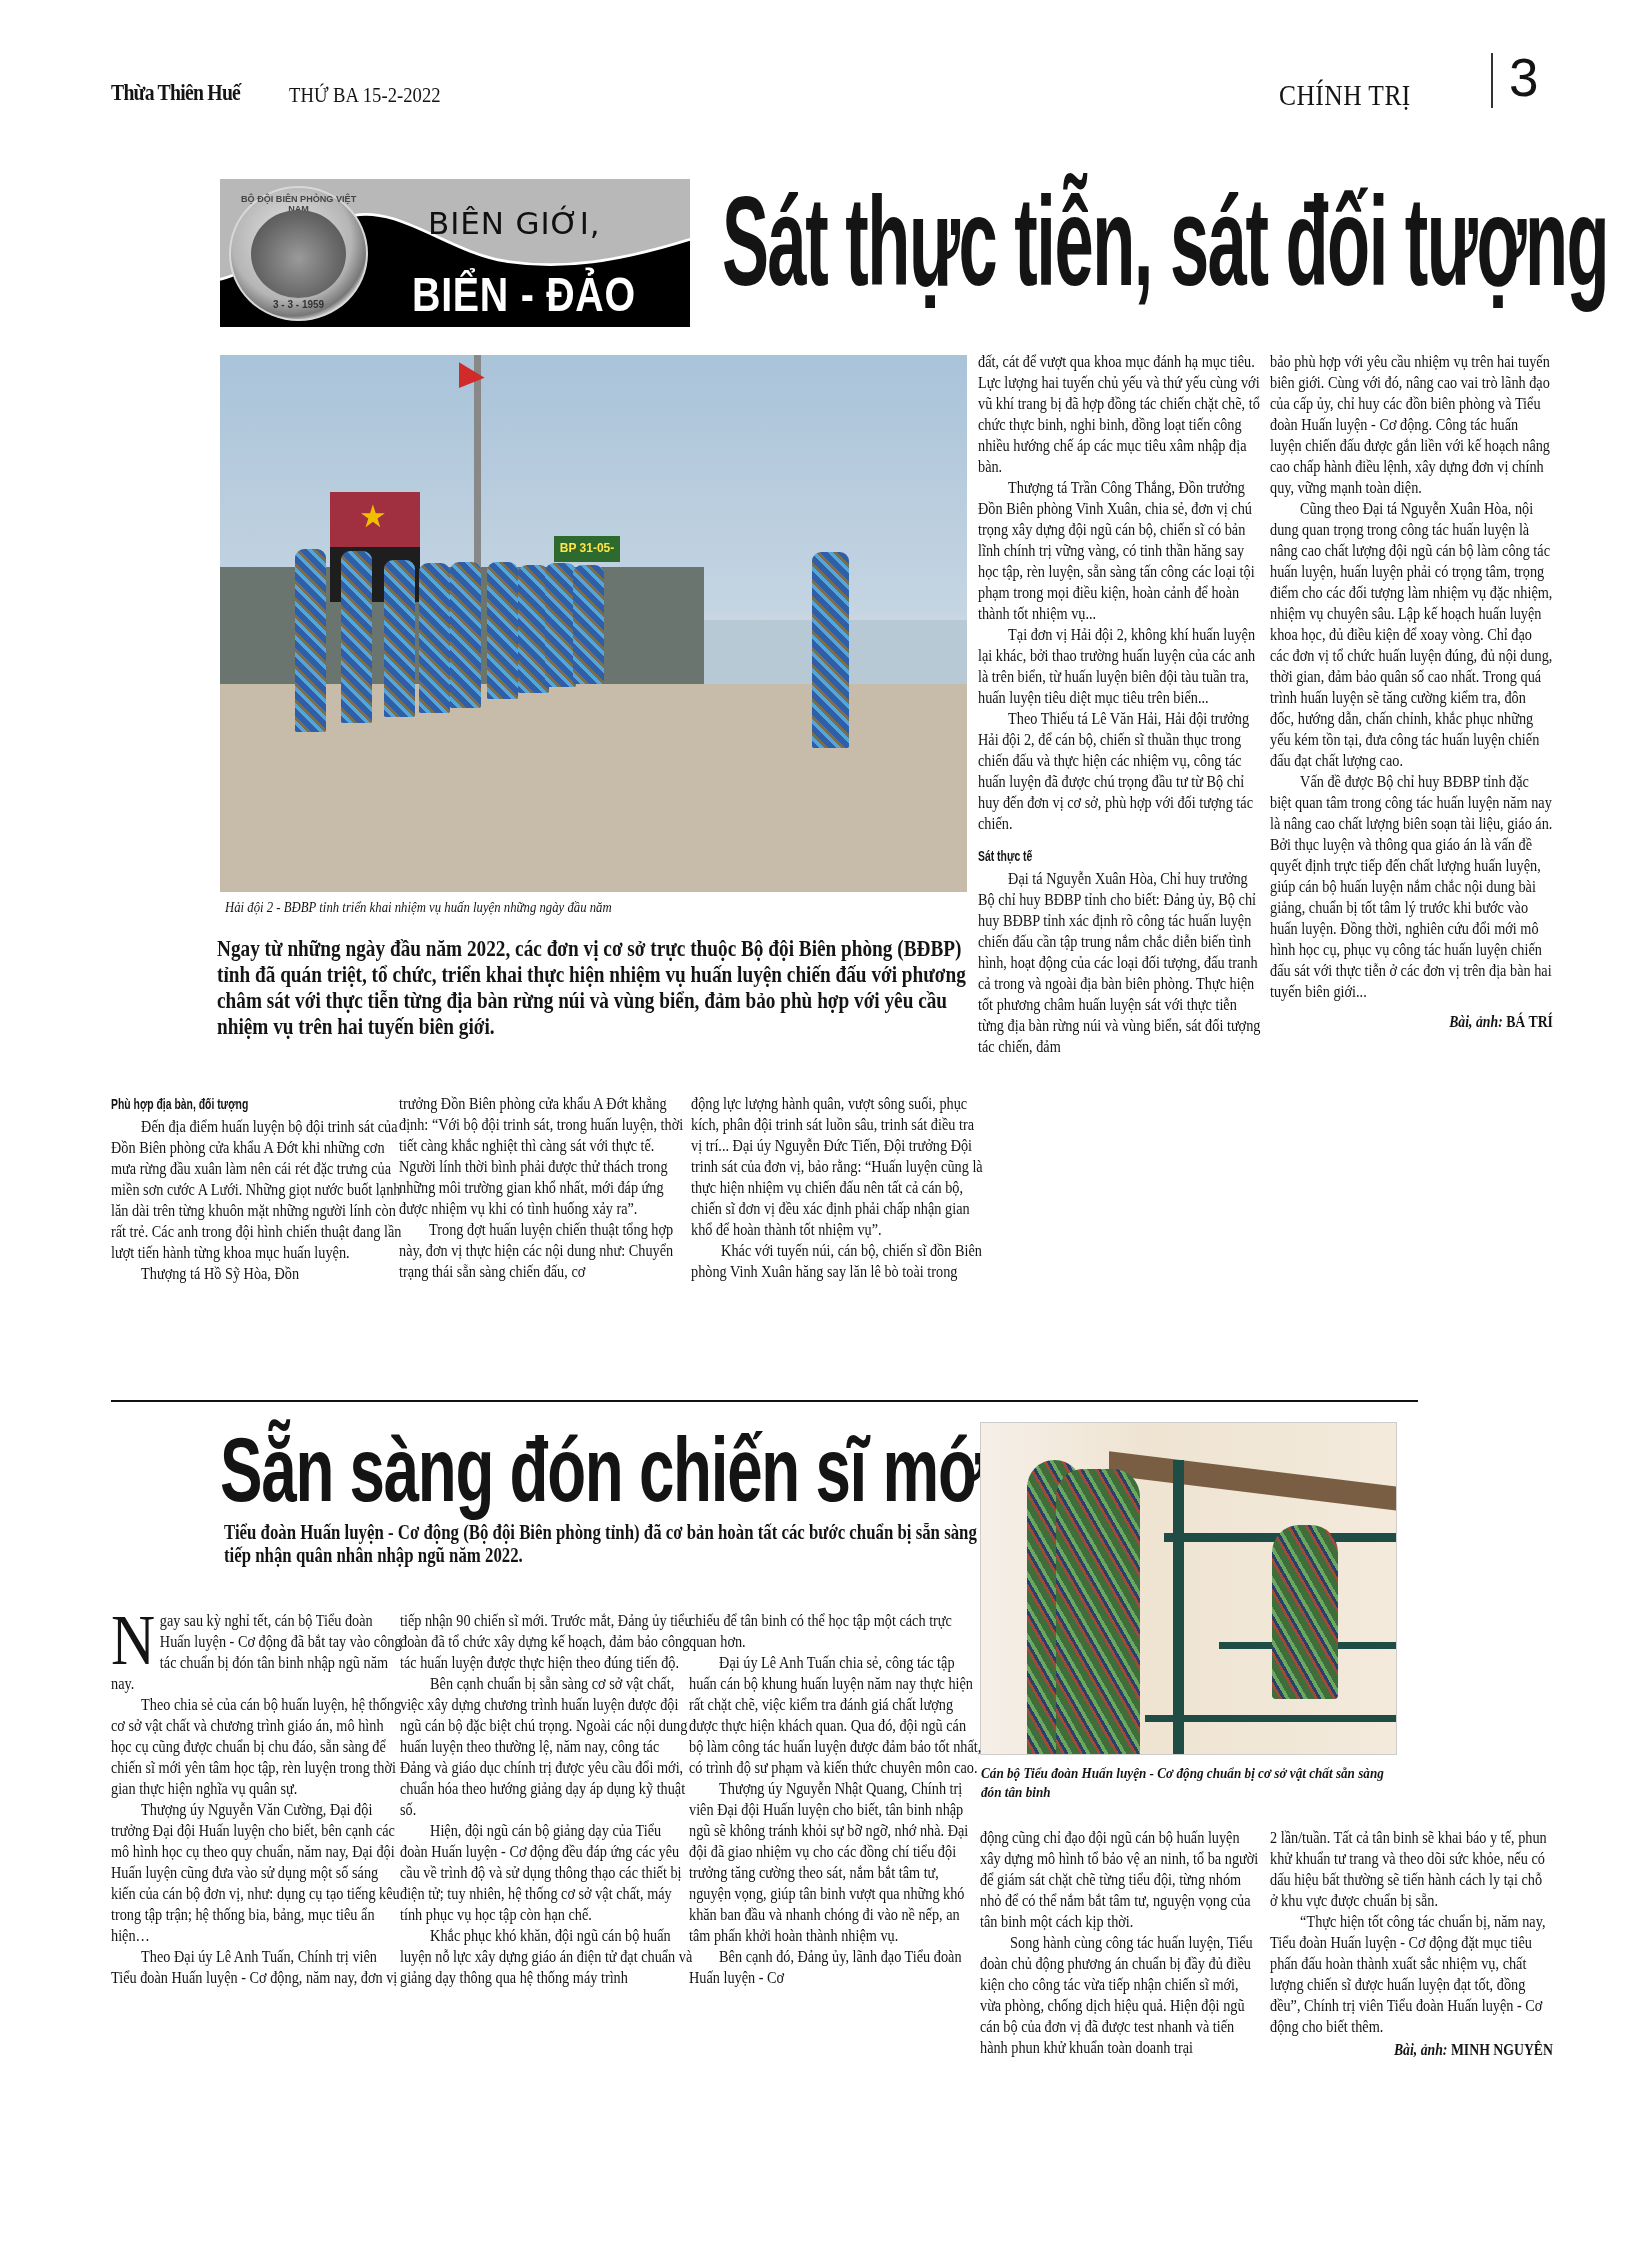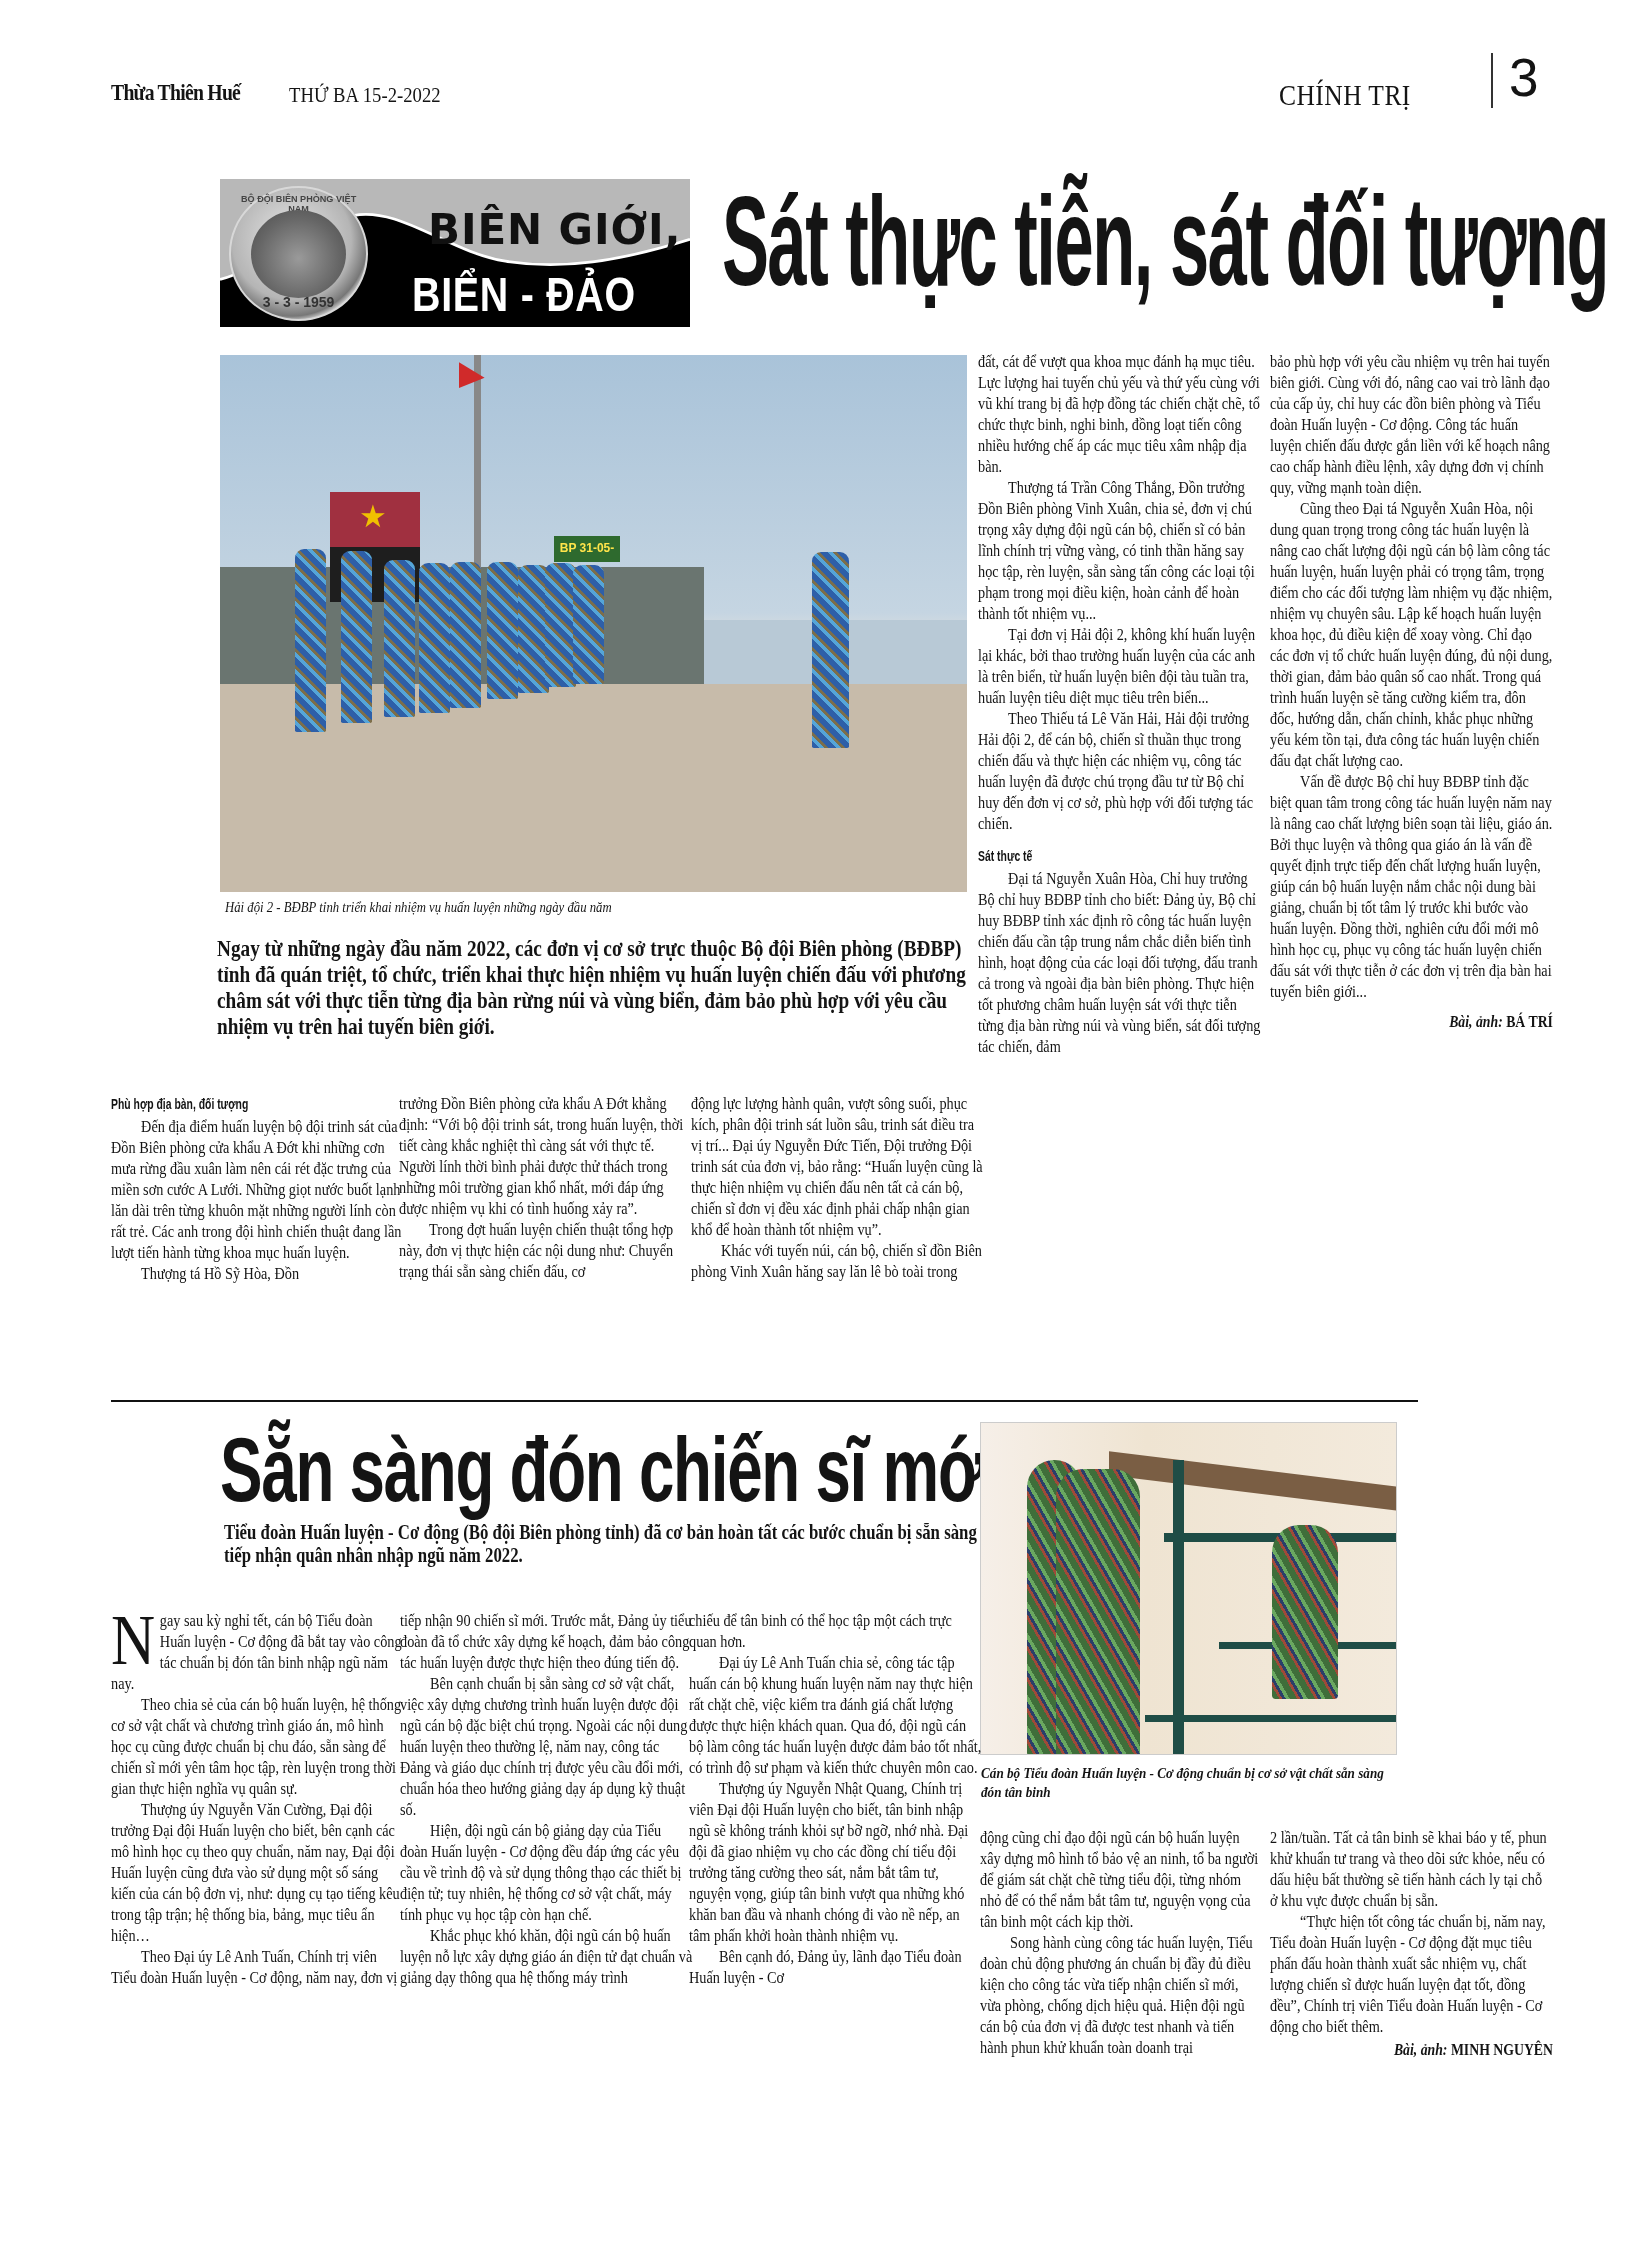--- a/index.html
+++ b/index.html
@@ -14,22 +14,22 @@
   .section { left: 1279px; top: 79px; font-size: 29px; transform: scaleX(0.88); transform-origin: left; letter-spacing: 0.5px; }
   .sec-rule { left: 1491px; top: 53px; width: 1.8px; height: 55px; background: #333; }
   .page-no { left: 1509px; top: 51px; font-family: "Liberation Sans", sans-serif; font-size: 53px; font-weight: normal; line-height: 1; }
 
   
   .banner { left: 220px; top: 179px; width: 470px; height: 148px; background: #000; overflow: hidden; }
   .banner .grey { position: absolute; left: 0; top: 0; width: 100%; height: 100%; }
   .banner .emblem { position: absolute; left: 9.1px; top: 7.3px; width: 139px; height: 135px; border-radius: 50%; background: radial-gradient(circle at 45% 40%, #e8e8e8 0%, #b5b5b5 55%, #777 70%, #cfcfcf 75%, #8a8a8a 100%); border: 2.7px solid #d8d8d8; }
   .banner .emblem .inner { position: absolute; left: 20px; top: 22px; width: 95px; height: 88px; border-radius: 50%; background: radial-gradient(circle at 50% 55%, #9a9a9a 0%, #666 60%, #4a4a4a 100%); }
   .banner .emblem .ring-text { position: absolute; left: 0; top: 5.5px; width: 100%; text-align: center; font-family: "Liberation Sans", sans-serif; font-size: 9.1px; font-weight: bold; color: #444; }
-  .banner .emblem .year { position: absolute; left: 0; bottom: 9.1px; width: 100%; text-align: center; font-family: "Liberation Sans", sans-serif; font-size: 14px; font-weight: bold; color: #333; }
-  .banner .t1 { position: absolute; left: 208px; top: 25.6px; font-family: "DejaVu Sans", sans-serif; font-size: 42px; color: #111; letter-spacing: 0.9px; font-weight: 700; }
+  .banner .emblem .year { position: absolute; left: 0; bottom: 9.1px; width: 100%; text-align: center; font-family: "Liberation Sans", sans-serif; font-size: 10px; font-weight: bold; color: #333; }
+  .banner .t1 { position: absolute; left: 208px; top: 25.6px; font-family: "DejaVu Sans", sans-serif; font-size: 31px; color: #111; letter-spacing: 0.9px; font-weight: 400; }
   .banner .t2 { position: absolute; left: 192px; top: 88px; font-family: "Liberation Sans", sans-serif; font-weight: bold; font-size: 48px; color: #fff; transform: scaleX(0.82); transform-origin: left; letter-spacing: 0.9px; }
 
   .headline1 { left: 722px; top: 179px; font-family: "Liberation Sans", sans-serif; font-weight: bold; font-size: 126px; line-height: 1; letter-spacing: -2.7px; transform: scaleX(0.56); transform-origin: left top; white-space: nowrap; }
 
   
   .photo1 { left: 220px; top: 355px; width: 747px; height: 537px; overflow: hidden; background: linear-gradient(180deg, #a9c3d9 0%, #c5d5e2 48%, #d8dde0 52%, #bfb2a2 60%, #cdbfae 100%); }
   .photo1 .sea { position: absolute; left: 393px; top: 265px; width: 356px; height: 73px; background: #b8c9d6; }
   .photo1 .ship { position: absolute; left: 0; top: 212px; width: 484px; height: 137px; background: #6a7570; }
   .photo1 .ship-red { position: absolute; left: 110px; top: 137px; width: 90px; height: 55px; background: #a03040; }
   .photo1 .ship-black { position: absolute; left: 110px; top: 192px; width: 90px; height: 55px; background: #1e1e1e; }

